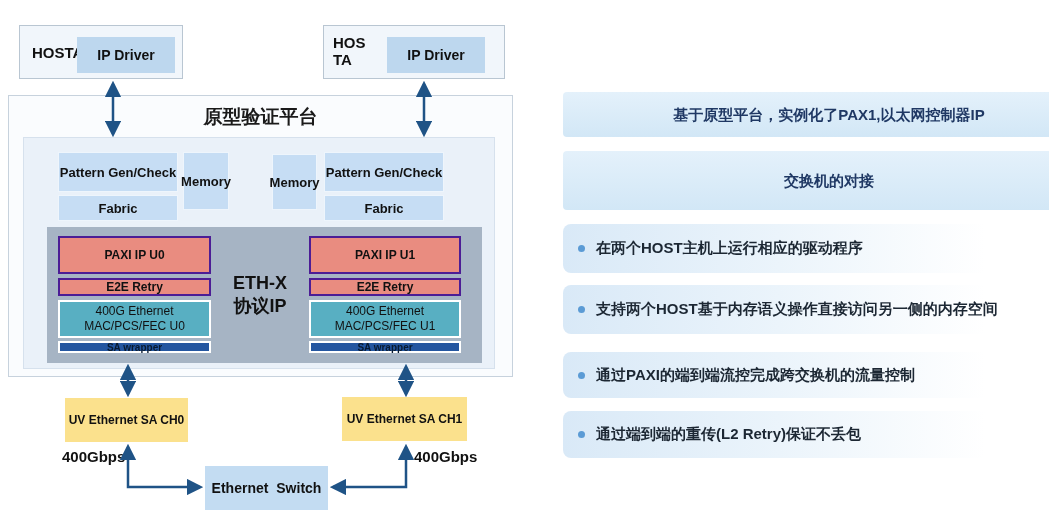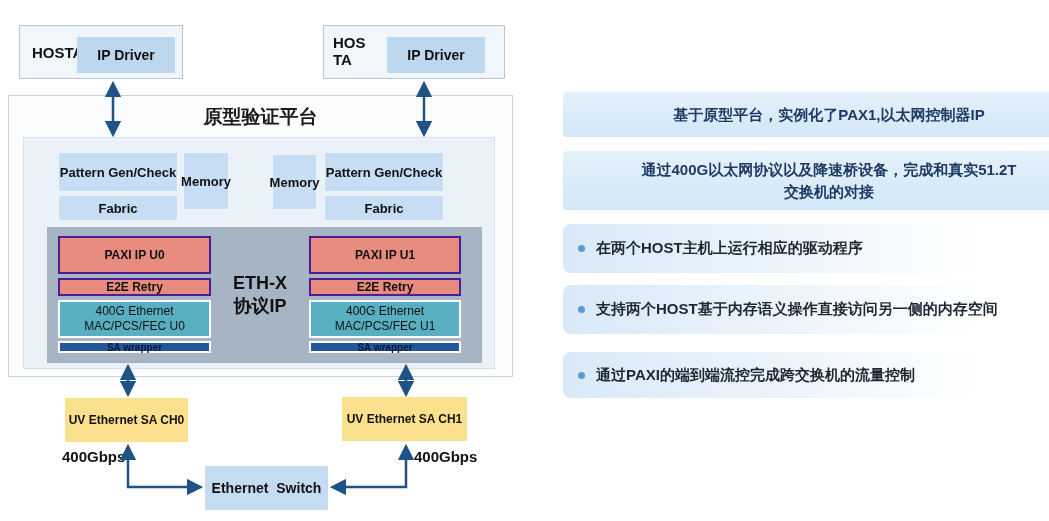--- a/index.html
+++ b/index.html
@@ -114,30 +114,33 @@
     <line x1="128" y1="367" x2="128" y2="394" stroke="#1F5386" stroke-width="2.5" marker-start="url(#ah)" marker-end="url(#ah)"></line>
     <line x1="406" y1="367" x2="406" y2="394" stroke="#1F5386" stroke-width="2.5" marker-start="url(#ah)" marker-end="url(#ah)"></line>
     <polyline points="128,447 128,487 200,487" fill="none" stroke="#1F5386" stroke-width="2.5" marker-start="url(#ah)" marker-end="url(#ah)"></polyline>
     <polyline points="406,447 406,487 333,487" fill="none" stroke="#1F5386" stroke-width="2.5" marker-start="url(#ah)" marker-end="url(#ah)"></polyline>
   </svg>
 
   <div class="abs ctr banner" style="top:92px; height:45px;">
     <span>基于原型平台，实例化了PAX1,以太网控制器IP</span>
   </div>
   <div class="abs ctr banner" style="top:151px; height:59px; flex-direction:column;">
-    <div>通过400G以太网协议以及降速桥设备，完成和真实51.2T</div>
     <div>交换机的对接</div>
   </div>
 
   <div class="abs bulletrow" style="top:224px; height:49px;">
     <span class="bdot"></span>
     <span class="btext">在两个HOST主机上运行相应的驱动程序</span>
   </div>
   <div class="abs bulletrow" style="top:285px; height:49px;">
     <span class="bdot"></span>
     <span class="btext">支持两个HOST基于内存语义操作直接访问另一侧的内存空间</span>
   </div>
   <div class="abs bulletrow" style="top:352px; height:46px;">
     <span class="bdot"></span>
     <span class="btext">通过PAXI的端到端流控完成跨交换机的流量控制</span>
   </div>
+  <div class="abs bulletrow" style="top:411px; height:47px;">
+    <span class="bdot"></span>
+    <span class="btext">通过端到端的重传(L2 Retry)保证不丢包</span>
+  </div>
 
 </div>
 
 </body></html>

